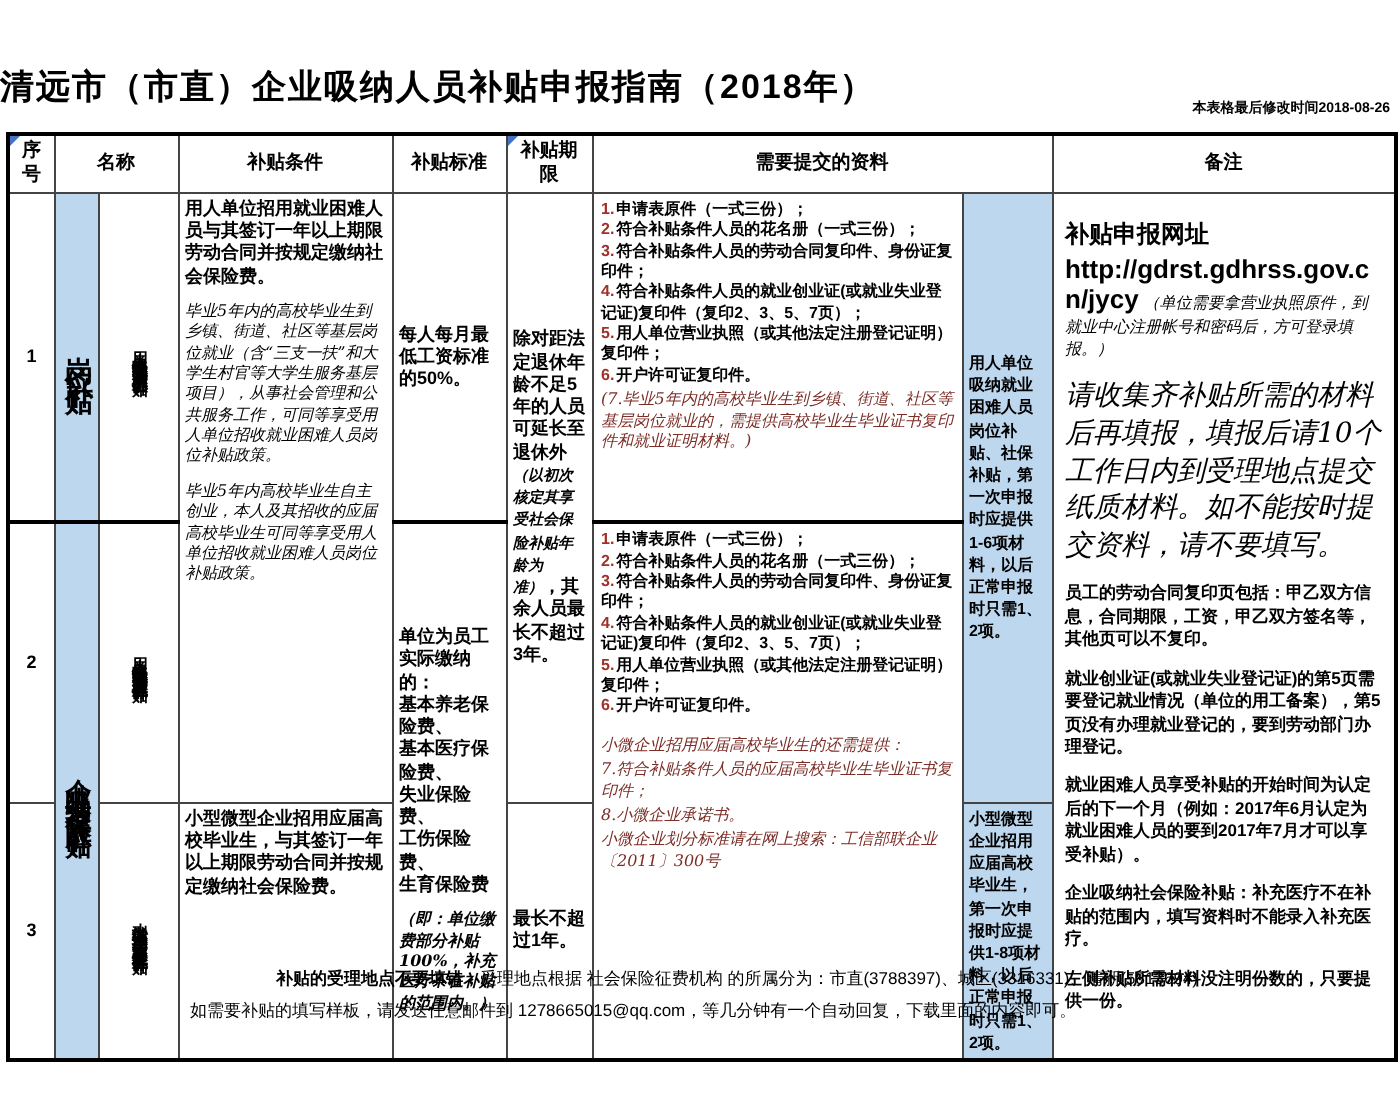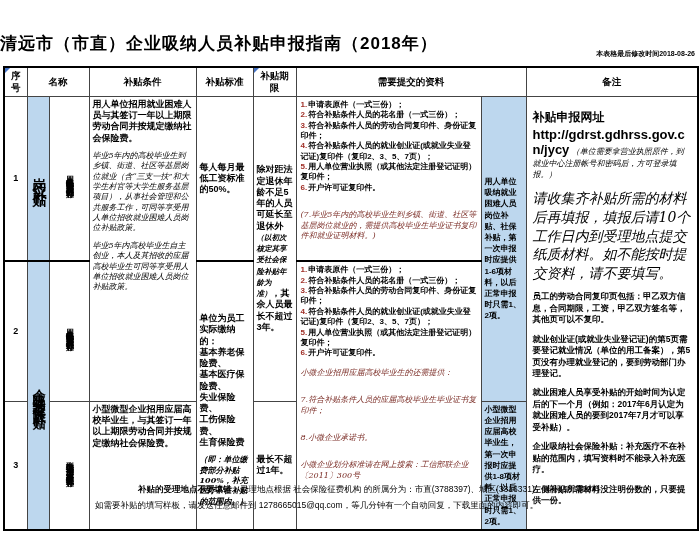--- a/index.html
+++ b/index.html
@@ -34,21 +34,21 @@
   .cond .kai{margin-top:7px;}
   .std{text-align:left;font-weight:bold;font-size:9px;}
   .pre{white-space:pre-line;margin-top:28px;}
   .stdnote{margin-top:6px;}
   .per{font-weight:bold;font-size:9px;}
   .per .kai{font-size:7.5px;}
   .mat{vertical-align:top;padding:3px 4px;}
   .mi{font-weight:bold;font-size:8px;line-height:1.3;}
   .num{color:#a03028;margin-right:1px;}
   .mnote{font-family:"DejaVu Serif",serif;font-style:italic;color:#7b2d26;
-         font-size:8px;margin-top:17px;line-height:1.3;}
+         font-size:8px;margin-top:2px;line-height:1.3;}
   .extra{margin-top:9px;}
   .bnote{font-size:8px;font-weight:bold;line-height:1.4;}
   .rem{vertical-align:top;padding:5px 6px;border-radius:24px;}
   .rem-title{font-weight:bold;font-size:12px;margin-top:8px;}
   .rem-url{margin-top:2px;}
   .url{font-weight:bold;font-size:13px;word-break:break-all;line-height:1.2;}
   .urlnote{font-size:8px;}
   .remp{font-weight:bold;font-size:8.5px;margin-top:8px;line-height:1.35;}
   .remp.kai{font-weight:normal;font-size:14px;}
   .footer{position:absolute;left:95px;top:484px;width:600px;font-size:8.5px;line-height:1.2;}

